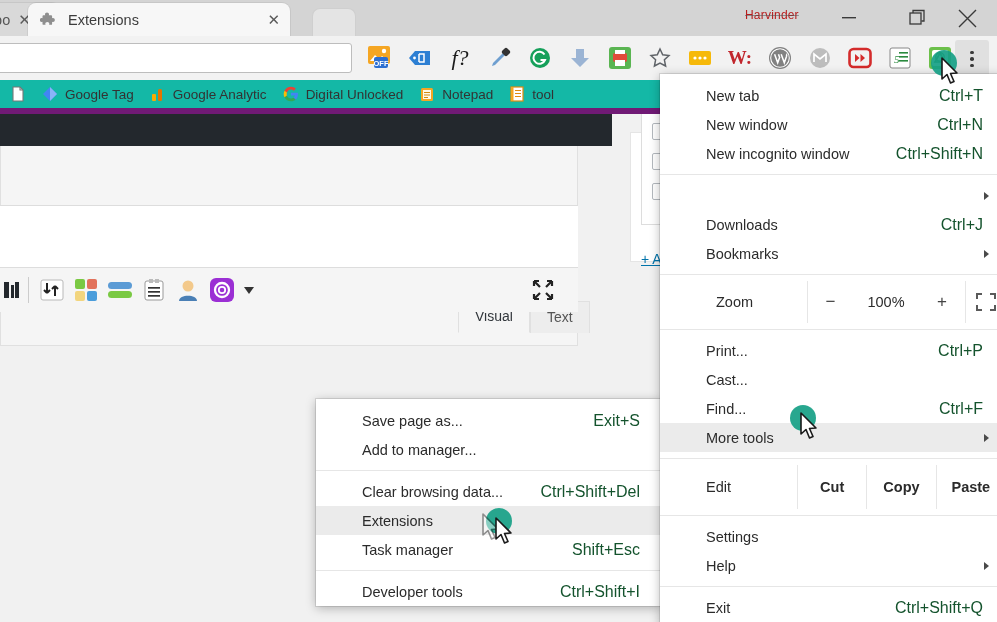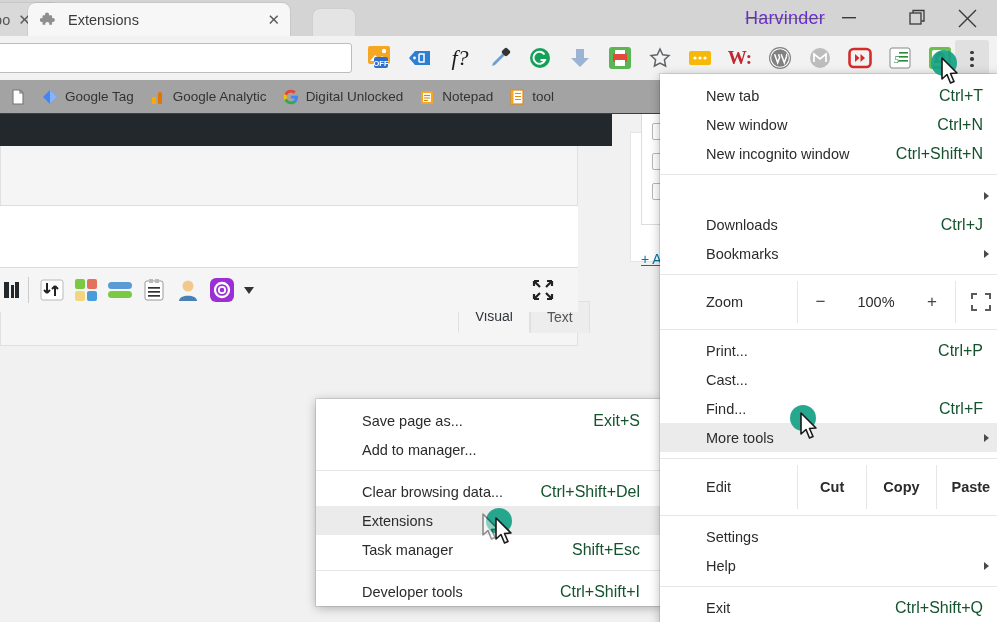--- a/index.html
+++ b/index.html
@@ -43,21 +43,21 @@
     padding:0 10px 0 12px; gap:10px;
   }
   .puzzle-icon { width:18px; height:18px; flex:0 0 18px; }
   .tab-newstub {
     position:absolute; left:312px; top:8px; width:44px; height:28px;
     background:#e4e4e4; border-top-left-radius:8px; border-top-right-radius:8px;
     border:1px solid #cfcfcf; border-bottom:none;
   }
   .profile-name {
     position:absolute; left:745px; top:8px;
-    font-size:18px; color:#6d28d9; letter-spacing:0.2px;
+    font-size:12px; color:#b91c1c; letter-spacing:0.2px;
     text-decoration: line-through; text-decoration-color: rgba(80,80,80,.55);
   }
   .wbtn {
     position:absolute; top:0; width:46px; height:36px;
     display:flex; align-items:center; justify-content:center;
     color:#3a3a3a;
   }
   .wbtn.min { left:826px; }
   .wbtn.max { left:895px; }
   .wbtn.close { left:944px; }
@@ -77,21 +77,21 @@
   .ext { width:40px; height:44px; display:flex; align-items:center; justify-content:center; }
   .menu-btn {
     position:absolute; left:955px; top:40px; width:34px; height:38px;
     background:#e0e0e0; border-radius:3px;
     display:flex; flex-direction:column; align-items:center; justify-content:center; gap:3px;
   }
   .menu-dot { width:3.5px; height:3.5px; border-radius:50%; background:#3a3a3a; }
 
   .bookmarks {
     position:absolute; left:0; top:80px; width:997px; height:34px;
-    background:#a3a3a3; border-bottom:1px solid #701a75;
+    background:#14b8a6; border-bottom:6px solid #701a75;
     display:flex; align-items:center; padding-left:4px; gap:0px;
   }
   .bm { display:flex; align-items:center; gap:7px; padding:3px 8px; height:24px; }
   .bm-label { font-size:13.5px; color:#333; white-space:nowrap; }
   .bm-ico { width:16px; height:16px; flex:0 0 16px; display:block; }
 
   
   .page { position:absolute; left:0; top:114px; width:997px; height:508px; background:#f1f1f1; overflow:hidden; }
   .wp-adminbar { position:absolute; left:0; top:0; width:620px; height:32px; background:#23282d; }
   .wp-editorwrap { position:absolute; left:0; top:32px; width:578px; height:200px; background:#f5f5f5; border:1px solid #e0e0e0; border-top:none; }
@@ -135,21 +135,21 @@
   .mi .lbl { flex:1 1 auto; color:#2b2b2b; }
   .mi .acc { color:#14532d; font-size:16px; padding-right:8px; }
   .mi .arrow {
     position:absolute; right:16px; top:50%; transform:translateY(-50%);
     width:0; height:0; border-left:5px solid #4a4a4a;
     border-top:4px solid transparent; border-bottom:4px solid transparent;
   }
   .mi.hl { background:#ebebeb; }
   .msep { height:1px; background:#e6e6e6; margin:6px 0; }
   .zoomrow { display:flex; align-items:stretch; height:42px; }
-  .zoomrow .zlabel { flex:0 0 137px; display:flex; align-items:center; padding-left:46px; }
+  .zoomrow .zlabel { flex:0 0 137px; display:flex; align-items:center; padding-left:46px;margin-left:10px; }
   .zcell { display:flex; align-items:center; justify-content:center; border-left:1px solid #e6e6e6; }
   .zminus { flex:0 0 46px; font-size:17px; color:#444; }
   .zval { flex:0 0 66px; font-size:14.5px; }
   .zplus { flex:0 0 46px; font-size:17px; color:#444; }
   .zfull { flex:1 1 auto; }
   .editrow { display:flex; align-items:stretch; height:44px; }
   .editrow .ecell { display:flex; align-items:center; justify-content:center; font-size:14.5px; }
   .editrow .elabel { flex:0 0 137px; justify-content:flex-start; padding-left:46px; }
   .editrow .ebtn { flex:1 1 0; border-left:1px solid #e6e6e6;font-weight:bold; }
 

